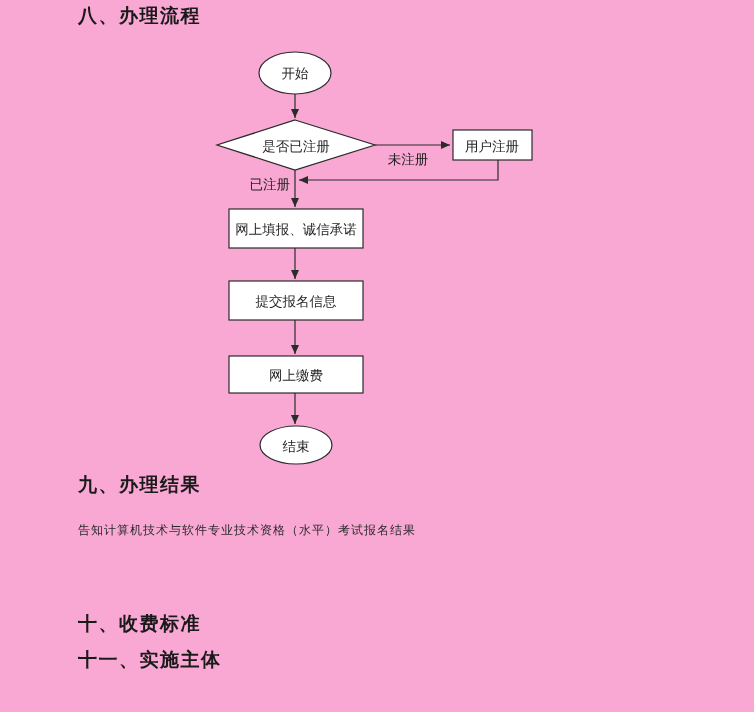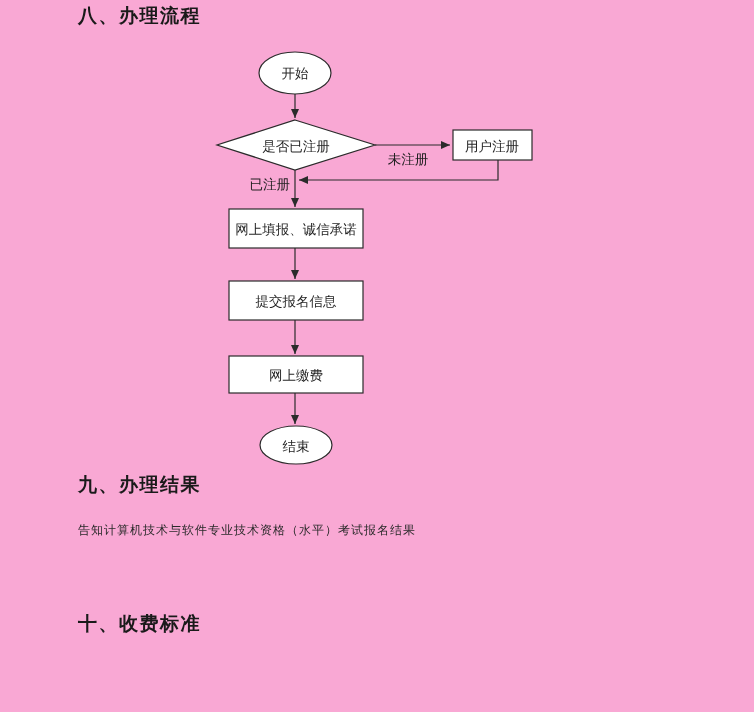--- a/index.html
+++ b/index.html
@@ -96,14 +96,15 @@
 
     <ellipse class="fl-shape" cx="296" cy="445" rx="36" ry="19"></ellipse>
     <text class="fl-text" x="296" y="446" text-anchor="middle" dominant-baseline="central">结束</text>
   </svg>
 
   <div class="sec-heading" style="top: 472px;">九、办理结果</div>
   <div class="sec-body" style="top: 522px;">告知计算机技术与软件专业技术资格（水平）考试报名结果</div>
 
   <div class="sec-heading" style="top: 567px; margin-top: 44px;">十、收费标准</div>
 
+  <div class="sec-heading" style="top: 647px;">十一、实施主体</div>
 
 </div>
 
 </body></html>

